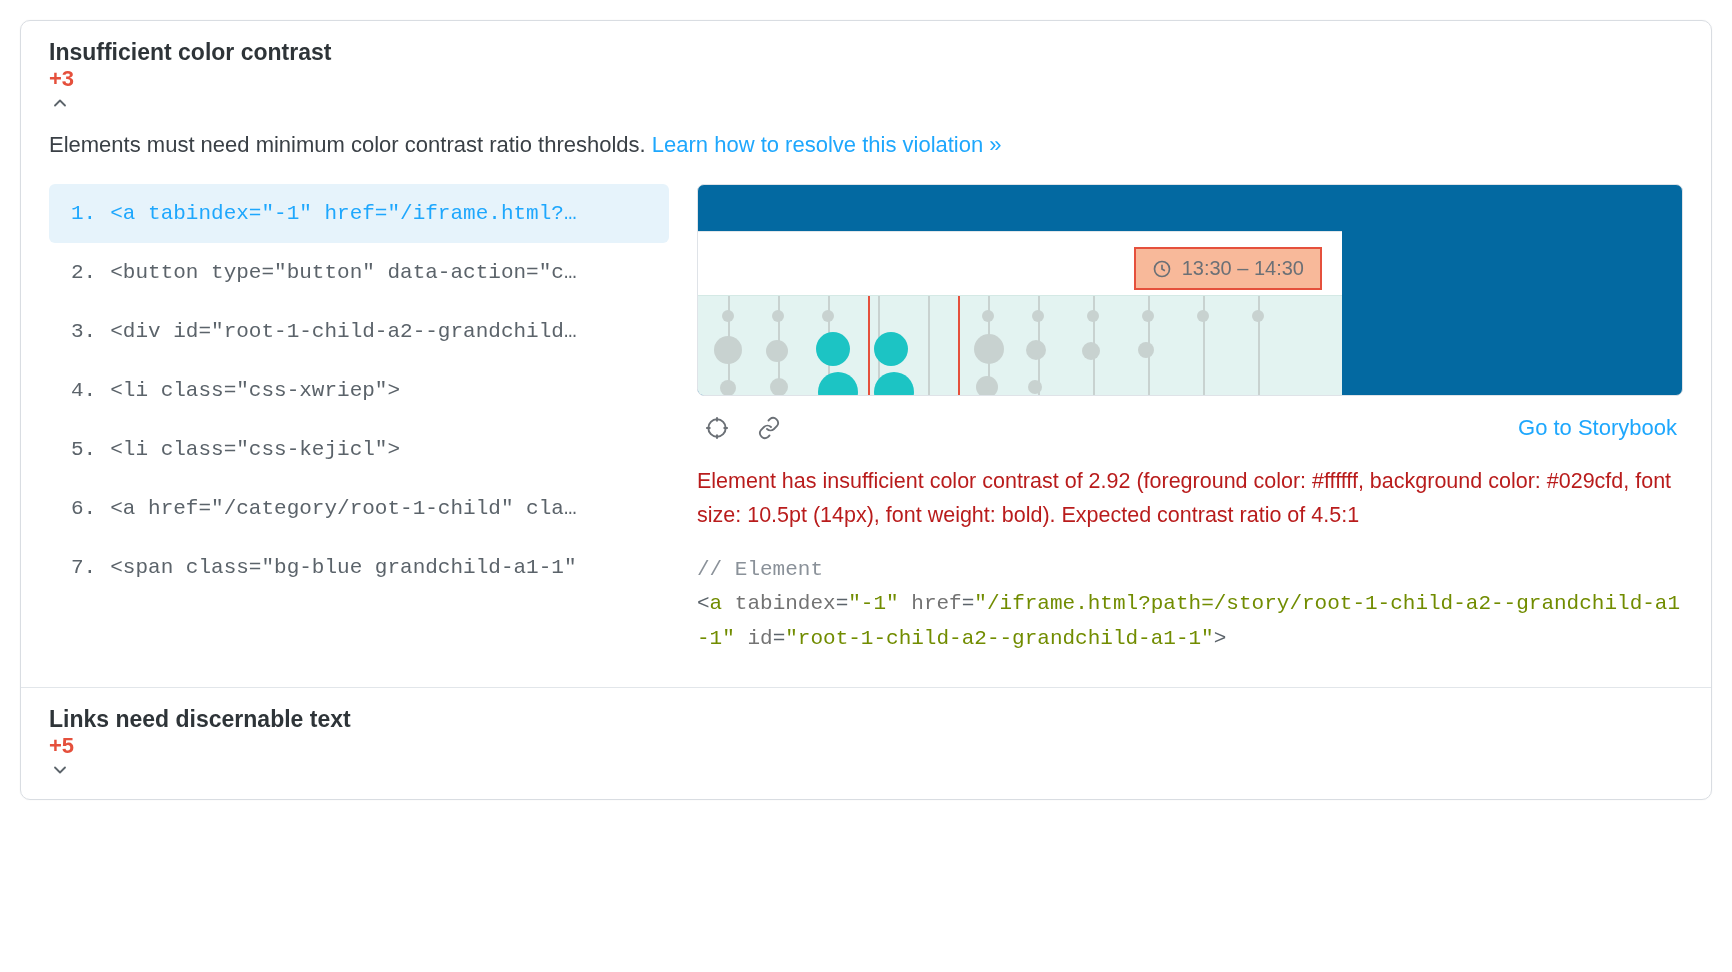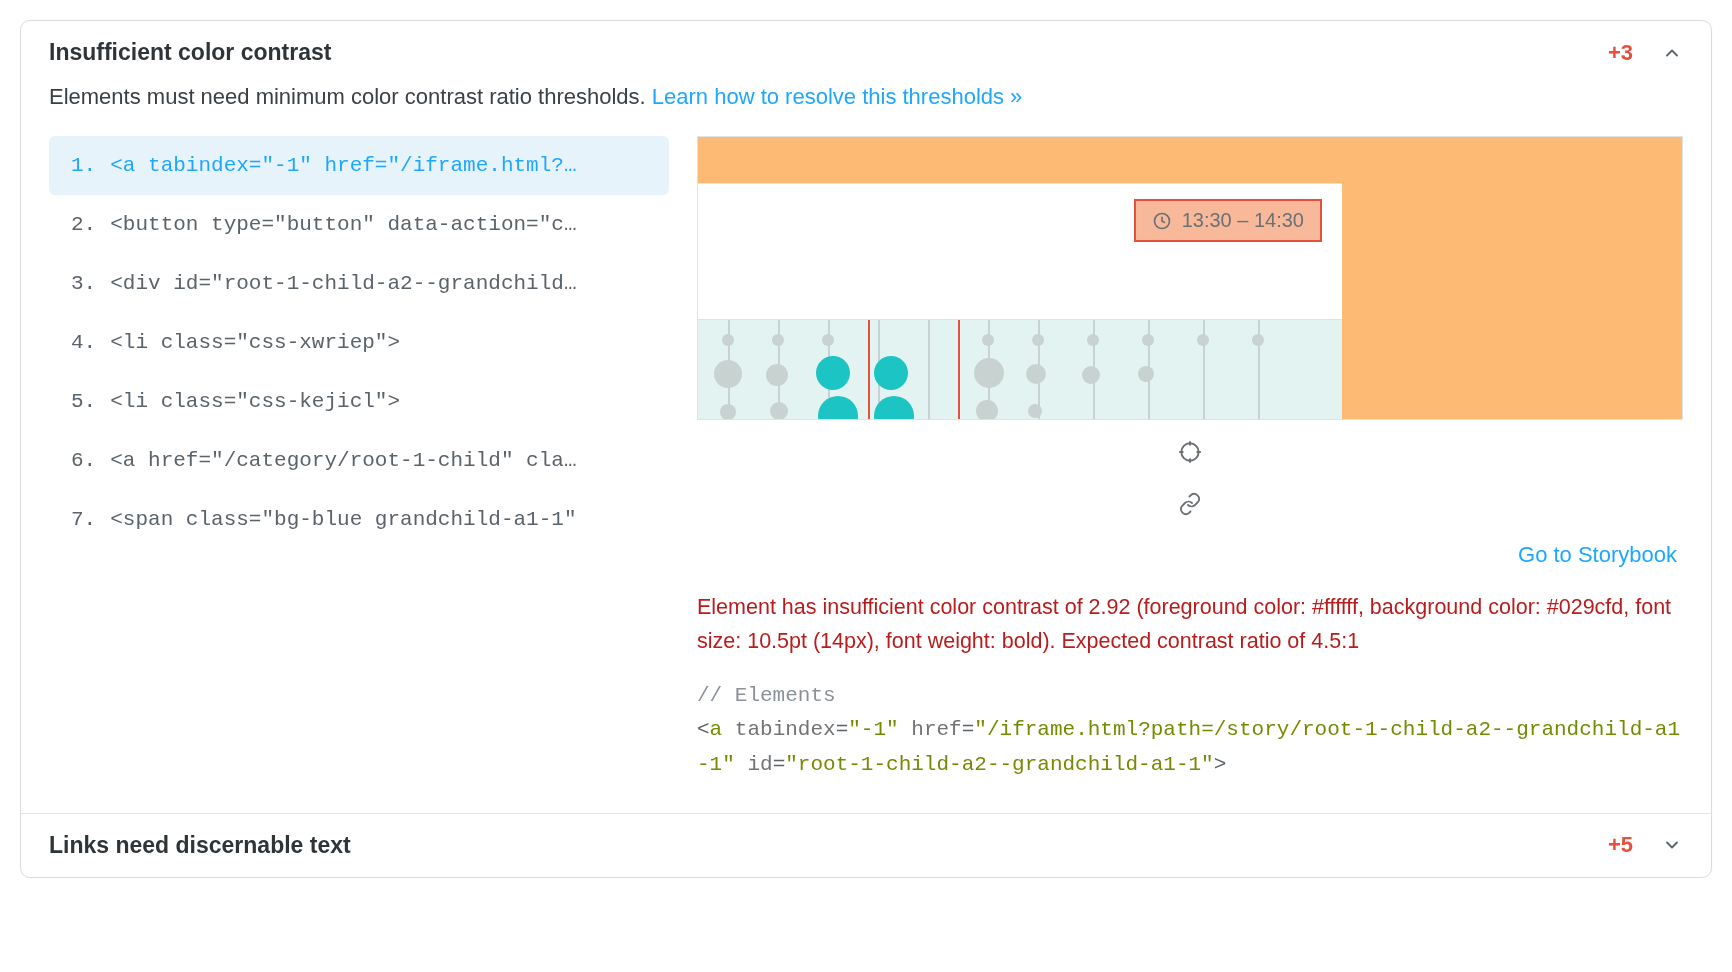--- a/index.html
+++ b/index.html
@@ -16,23 +16,23 @@
     width: 1692px;
     background: #fff;
     box-shadow: 0 0 0 1px rgba(0,0,0,0.01);
   }
   .section {
     border-top: 1px solid #e2e6ea;
   }
   .section:first-child { border-top: none; }
   .section-header {
     display: flex;
-    align-items: center;
     padding: 18px 28px;
     cursor: pointer;
+    flex-direction: column;
   }
   .section-title {
     font-size: 23px;
     font-weight: 700;
     color: #2e3438;
     flex: 0 0 auto;
   }
   .spacer { flex: 1; }
   .badge-count {
     font-size: 22px;
@@ -84,23 +84,23 @@
   .viol-code {
     overflow:hidden;
     text-overflow: ellipsis;
   }
   .detail-col {
     flex: 1;
     min-width: 0;
   }
   .preview-box {
     border: 1px solid #dfe3e8;
-    border-radius: 0;
-    background: #fdba74;
-    height: 284px;
+    border-radius: 7px;
+    background: #0369a1;
+    height: 212px;
     position:relative;
     overflow:hidden;
   }
   .preview-inner {
     position:absolute;
     left:0; right:340px; top:46px; bottom:0;
     background:#fff;
     border-top:1px solid #e2e6ea;
   }
   .time-chip {
@@ -142,21 +142,20 @@
     position:absolute;
     top:0; bottom:0;
     width:2px;
     background:#e5503c;
   }
   .toolbar-row {
     display:flex;
     align-items:center;
     padding: 18px 6px;
     gap: 24px;
-    flex-direction: column;
   }
   .icon-btn {
     width:28px; height:28px;
     color:#6b7076;
     cursor:pointer;
     display:flex; align-items:center; justify-content:center;
   }
   .goto-link {
     margin-left:auto;
     font-size:22px;
@@ -194,21 +193,21 @@
       <div class="badge-count">+3</div>
       <div class="chevron">
         <svg viewBox="0 0 24 24" width="20" height="20" fill="none" stroke="currentColor" stroke-width="2.2" stroke-linecap="round" stroke-linejoin="round">
             <polyline points="18 15 12 9 6 15"></polyline>
           </svg>
       </div>
     </div>
     <div class="section-desc">
       <span>Elements must need minimum color contrast ratio thresholds.</span>
       <span> </span>
-      <a href="#" class="link">Learn how to resolve this thresholds »</a>
+      <a href="#" class="link">Learn how to resolve this violation »</a>
     </div>
 
     <div class="body-columns">
 
       <div class="violations-list">
         <div class="viol-item selected">
           <span class="viol-num">1.</span>
           <span class="viol-code">&lt;a tabindex="-1" href="/iframe.html?…</span>
         </div>
         <div class="viol-item">
@@ -306,21 +305,21 @@
             <svg viewBox="0 0 24 24" width="24" height="24" fill="none" stroke="currentColor" stroke-width="1.8" stroke-linecap="round">
                 <path d="M10 13a5 5 0 0 0 7 0l3-3a5 5 0 0 0-7-7l-1.5 1.5"></path>
                 <path d="M14 11a5 5 0 0 0-7 0l-3 3a5 5 0 0 0 7 7l1.5-1.5"></path>
               </svg>
           </div>
           <a class="goto-link">Go to Storybook</a>
         </div>
 
         <div class="detail-text">Element has insufficient color contrast of 2.92 (foreground color: #ffffff, background color: #029cfd, font size: 10.5pt (14px), font weight: bold). Expected contrast ratio of 4.5:1</div>
 
-        <div class="code-block"><span class="c-comment">// Elements</span>
+        <div class="code-block"><span class="c-comment">// Element</span>
 <span class="c-punc">&lt;</span><span class="c-tag">a</span> <span class="c-attr">tabindex</span><span class="c-punc">=</span><span class="c-str">"-1"</span> <span class="c-attr">href</span><span class="c-punc">=</span><span class="c-str">"/iframe.html?path=/story/root-1-child-a2--grandchild-a1-1"</span> <span class="c-attr">id</span><span class="c-punc">=</span><span class="c-str">"root-1-child-a2--grandchild-a1-1"</span><span class="c-punc">&gt;</span></div>
       </div>
     </div>
   </div>
 
   <div class="section">
     <div class="section-header">
       <div class="section-title">Links need discernable text</div>
       <div class="spacer"></div>
       <div class="badge-count">+5</div>

